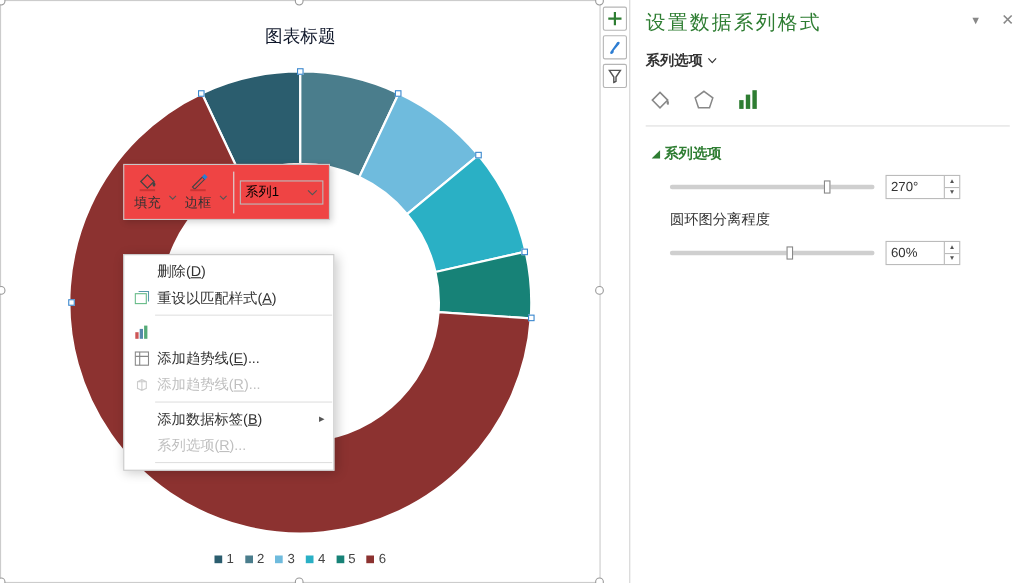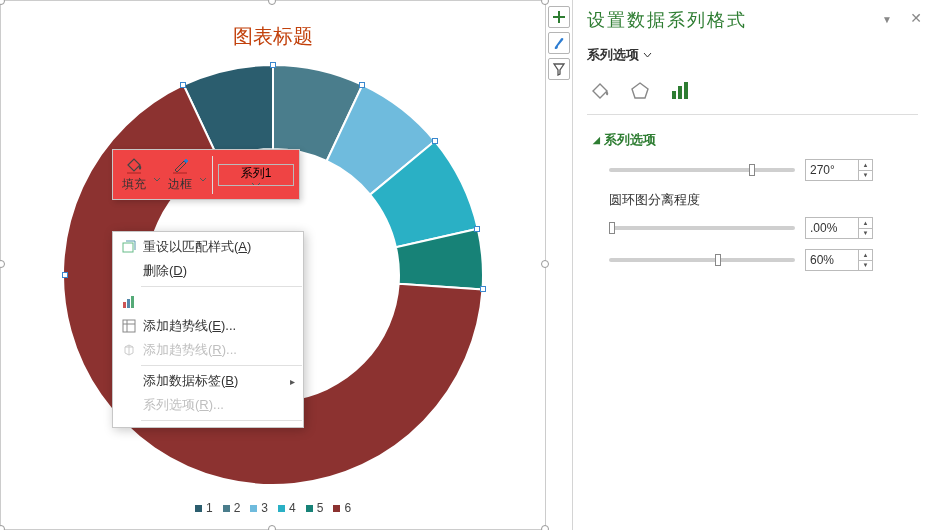--- a/index.html
+++ b/index.html
@@ -1,20 +1,20 @@
 <!DOCTYPE html>
 <html><head>
 <meta charset="utf-8">
 <style>
   * { box-sizing: border-box; margin: 0; padding: 0; font-family: "Segoe UI", "Microsoft YaHei", sans-serif; }
   body { width: 932px; height: 530px; display: flex; background: #fff; overflow: hidden; }
   
   
   .chart-area { width: 546px; height: 530px; border: 1px solid #ccc; position: relative; }
-  .chart-title { text-align: center; font-size: 20px; color: #c2410c; margin-top: 22px; font-weight: 400; }
+  .chart-title { text-align: center; font-size: 16px; color: #0f172a; margin-top: 22px; font-weight: 400; }
   .chart-canvas { position: absolute; left: 50%; top: 274px; transform: translate(-50%, -50%); }
   .donut-svg { display: block; }
   
   
   .obj-handle { position: absolute; width: 8px; height: 8px; background: #fff; border: 1px solid #999; border-radius: 50%; }
   .obj-handle.tl { left: -4px; top: -4px; }
   .obj-handle.tc { left: 267px; top: -4px; }
   .obj-handle.tr { right: -4px; top: -4px; }
   .obj-handle.ml { left: -4px; top: 259px; }
   .obj-handle.mr { right: -4px; top: 259px; }
@@ -29,21 +29,21 @@
   .legend { position: absolute; bottom: 14px; left: 0; right: 0; display: flex; justify-content: center; gap: 10px; font-size: 12px; color: #444; }
   .legend-item { display: flex; align-items: center; gap: 4px; }
   .legend-swatch { width: 7px; height: 7px; }
   
   
   .mini-toolbar { position: absolute; left: 111px; top: 148px; background: #ef4444; border: 1px solid #c7c7c7; box-shadow: 2px 2px 6px rgba(0,0,0,.18); padding: 4px 5px; display: flex; align-items: center; gap: 3px; font-size: 12px; }
   .mini-btn { display: flex; flex-direction: column; align-items: center; padding: 2px 4px; cursor: pointer; }
   .mini-btn svg { display: block; }
   .mini-btn-label { font-size: 12px; color: #333; margin-top: 2px; }
   .mini-sep { width: 1px; height: 38px; background: #ddd; margin: 0 2px; }
-  .mini-select { border: 1px solid #bbb; height: 22px; width: 76px; padding: 0 4px; font-size: 12px; display: flex; align-items: center; justify-content: space-between; cursor: pointer; flex-direction: column; }
+  .mini-select { border: 1px solid #bbb; height: 22px; width: 76px; padding: 0 4px; font-size: 12px; display: flex; align-items: center; justify-content: space-between; cursor: pointer; }
   .mini-select svg { width: 10px; height: 6px; }
   
   
   .context-menu { position: absolute; left: 111px; top: 230px; width: 192px; background: #fff; border: 1px solid #c7c7c7; box-shadow: 2px 2px 10px rgba(0,0,0,.22); padding: 3px 0; font-size: 13px; }
   .cm-item { display: flex; align-items: center; height: 24px; padding: 0 20px 0 6px; cursor: pointer; color: #333; position: relative; }
   .cm-item.disabled { color: #bfbfbf; cursor: default; }
   .cm-icon { width: 20px; display: flex; justify-content: center; margin-right: 4px; }
   .cm-arrow { position: absolute; right: 8px; font-size: 10px; color: #555; }
   .cm-sep { height: 1px; background: #e0e0e0; margin: 3px 1px 3px 28px; }
   .hotkey { text-decoration: underline; }
@@ -171,31 +171,31 @@
     <div class="mini-select">
       <span>系列1</span>
       <svg>
           <path d="M1 1 L5 5 L9 1" stroke="#555" fill="none"></path>
         </svg>
     </div>
   </div>
 
   <div class="context-menu">
     <div class="cm-item">
+      <span class="cm-icon"></span>
+      <span><span>删除</span>(<span class="hotkey">D</span>)</span>
+    </div>
+    <div class="cm-item">
       <span class="cm-icon">
           <svg width="14" height="14">
             <rect x="1" y="3" width="10" height="9" fill="none" stroke="#6b8"></rect>
             <path d="M4 1 L13 1 L13 10" stroke="#59a" fill="none"></path>
           </svg>
         </span>
       <span><span>重设以匹配样式</span>(<span class="hotkey">A</span>)</span>
-    </div>
-    <div class="cm-item">
-      <span class="cm-icon"></span>
-      <span><span>删除</span>(<span class="hotkey">D</span>)</span>
     </div>
     <div class="cm-sep"></div>
     <div class="cm-item">
       <span class="cm-icon">
           <svg width="14" height="14">
             <rect x="1" y="7" width="3" height="6" fill="#c55"></rect>
             <rect x="5" y="4" width="3" height="9" fill="#58a"></rect>
             <rect x="9" y="1" width="3" height="12" fill="#5a7"></rect>
           </svg>
         </span>
@@ -296,32 +296,20 @@
         <div class="spinners">
             <div class="spin">▲</div>
             <div class="spin">▼</div>
           </div>
       </div>
     </div>
   </div>
 
   <div class="field">
     <div class="field-label">圆环图分离程度</div>
-    <div class="field-row">
-      <div class="slider">
-          <div class="slider-thumb" style="left:0%"></div>
-        </div>
-      <div class="num-input">
-        <div class="num-input-val">.00%</div>
-        <div class="spinners">
-            <div class="spin">▲</div>
-            <div class="spin">▼</div>
-          </div>
-      </div>
-    </div>
   </div>
 
   <div class="field">
     <div class="field-row">
       <div class="slider">
           <div class="slider-thumb" style="left:57%"></div>
         </div>
       <div class="num-input">
         <div class="num-input-val">60%</div>
         <div class="spinners">

